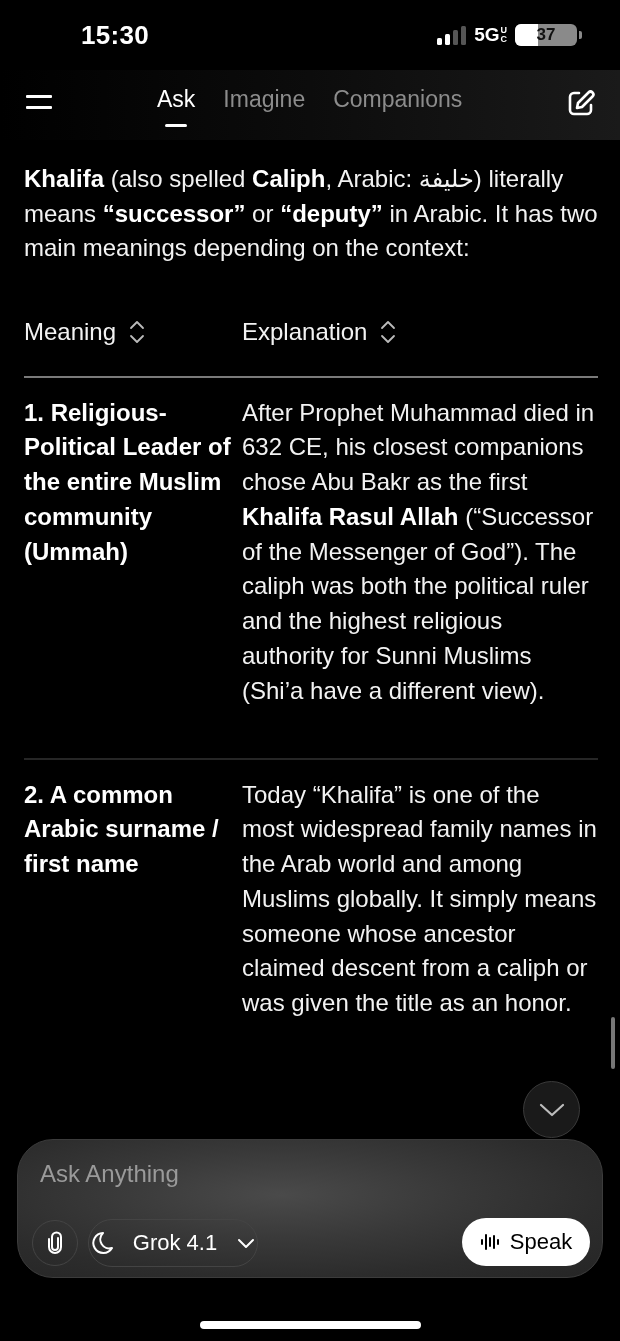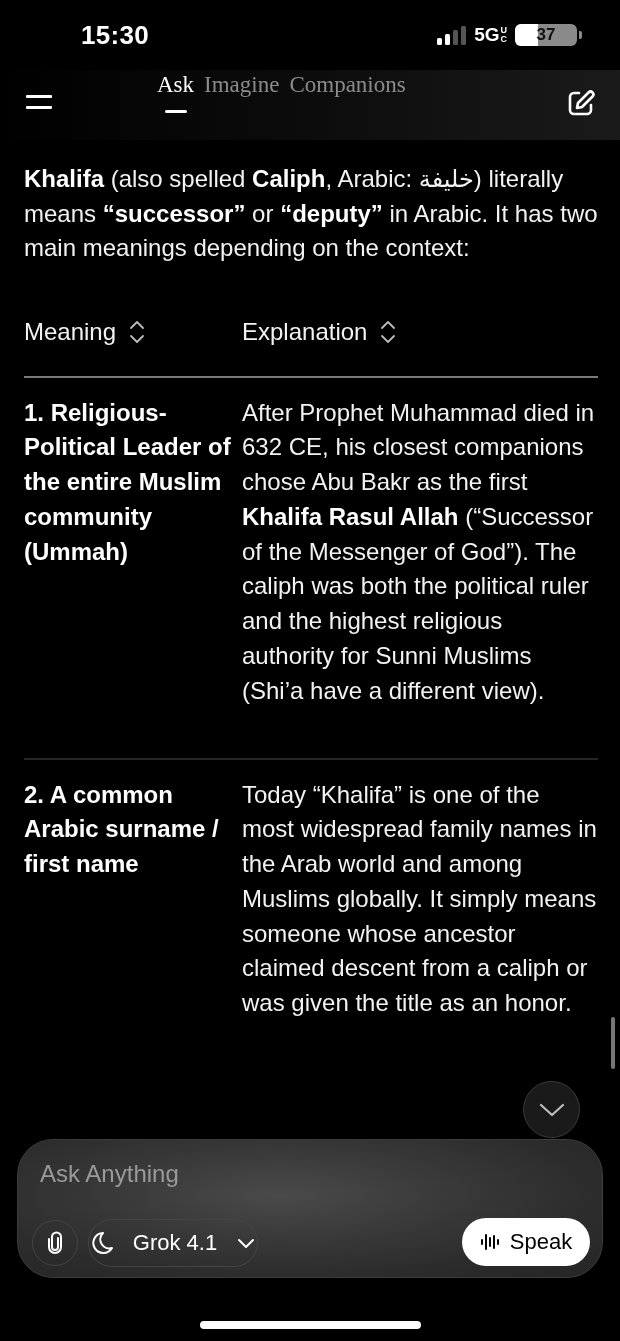--- a/index.html
+++ b/index.html
@@ -20,21 +20,21 @@
     .battery { position: relative; width: 62px; height: 22px; border-radius: 6px; overflow: hidden; background: #8a8a8a; display:flex; align-items:center; justify-content:center; }
     .battery .fill { position: absolute; left: 0; top: 0; bottom: 0; width: 37%; background: #fff; }
     .battery .num { position: relative; font-size: 17px; font-weight: 700; color: #111; }
     .battery-tip { width: 3px; height: 8px; background: #8a8a8a; border-radius: 0 2px 2px 0; margin-left: -6px; }
 
     
     .header { position: absolute; top: 70px; left: 0; width: 620px; height: 70px;
       background: linear-gradient(90deg, #000 0%, #0c0c0c 50%, #1a1a1a 100%); }
     .menu-btn { position: absolute; left: 24px; top: 22px; width: 30px; height: 24px; cursor: pointer; }
     .menu-btn span { position: absolute; left: 2px; width: 26px; height: 3px; background: #fff; border-radius: 1px; }
-    .tabs { position: absolute; left: 157px; top: 2px; display: flex; gap: 10px; font-family: Liberation Serif, serif; }
+    .tabs { position: absolute; left: 157px; top: 16px; display: flex; gap: 28px; }
     .tab { font-size: 23px; color: #8c8c8c; position: relative; cursor: pointer; }
     .tab.active { color: #fff; }
     .tab.active::after { content: ""; position: absolute; left: 8px; width: 22px; top: 38px; height: 3px; background: #fff; border-radius: 2px; }
     .edit-btn { position: absolute; right: 24px; top: 18px; width: 30px; height: 30px; cursor: pointer; }
 
     
     .content { position: absolute; top: 140px; left: 24px; width: 574px; }
     .page-title { font-size: 30px; font-weight: 700; margin-top: 22px; line-height: 36px; }
     .intro { font-size: 24px; line-height: 34.5px; margin-top: 22px; color: #f2f2f2; }
     .intro b { font-weight: 700; color: #fff; }

